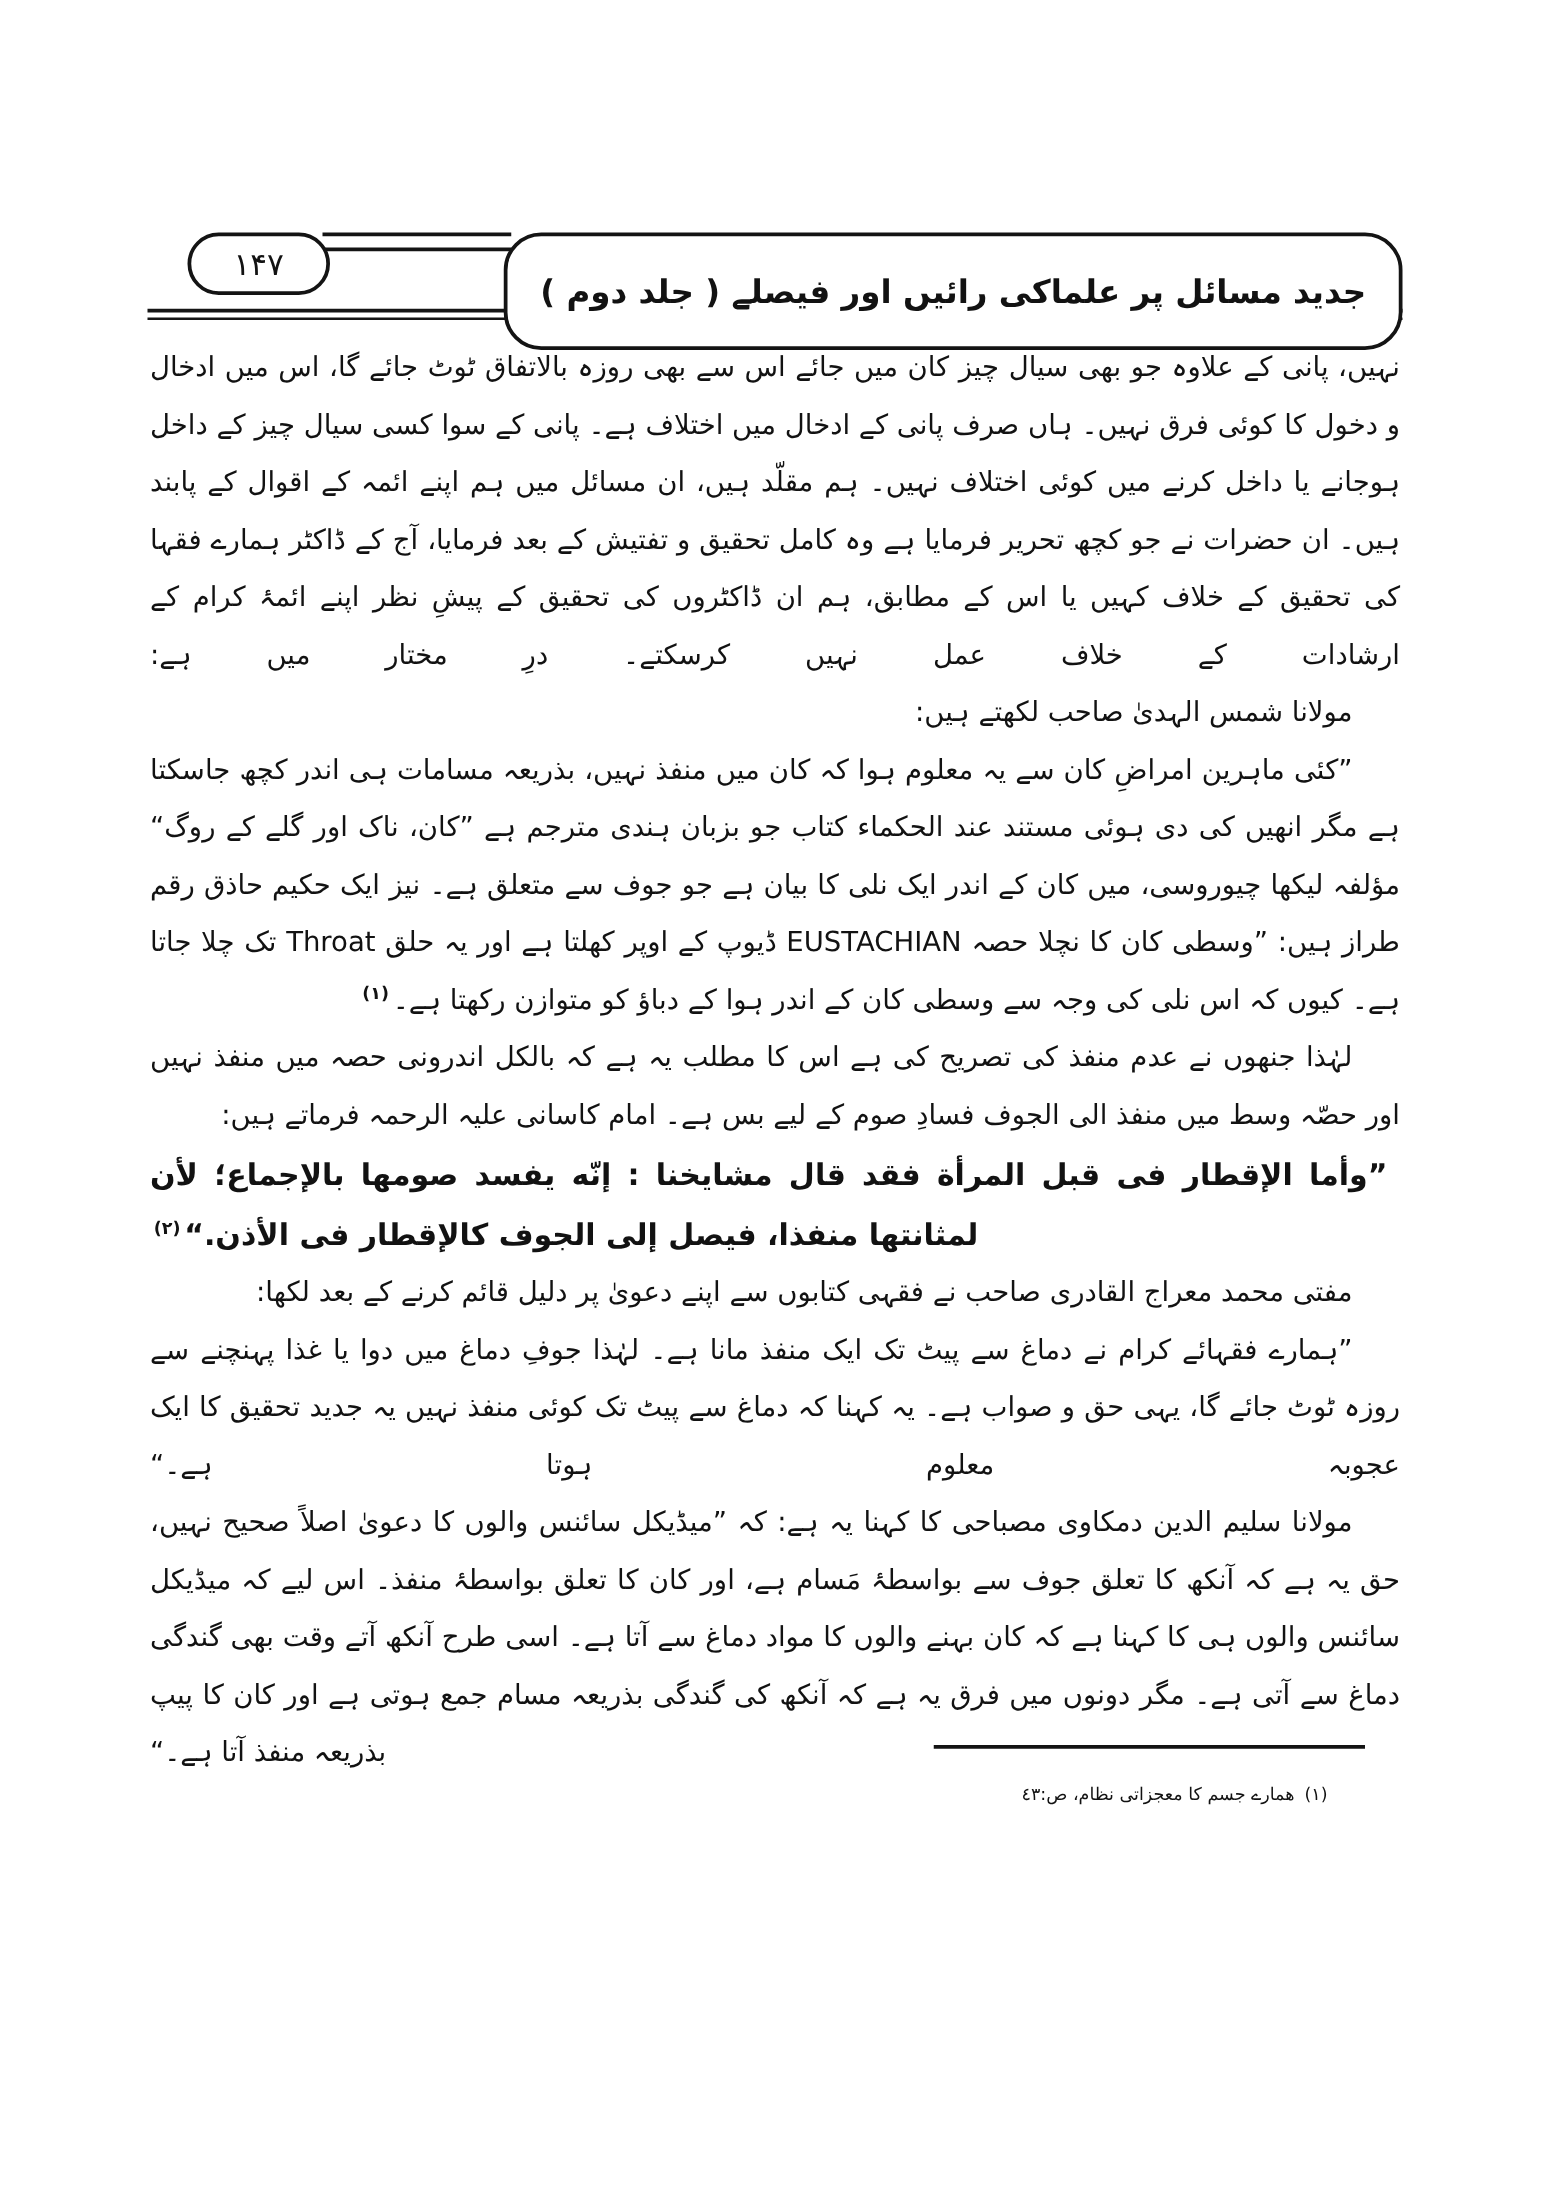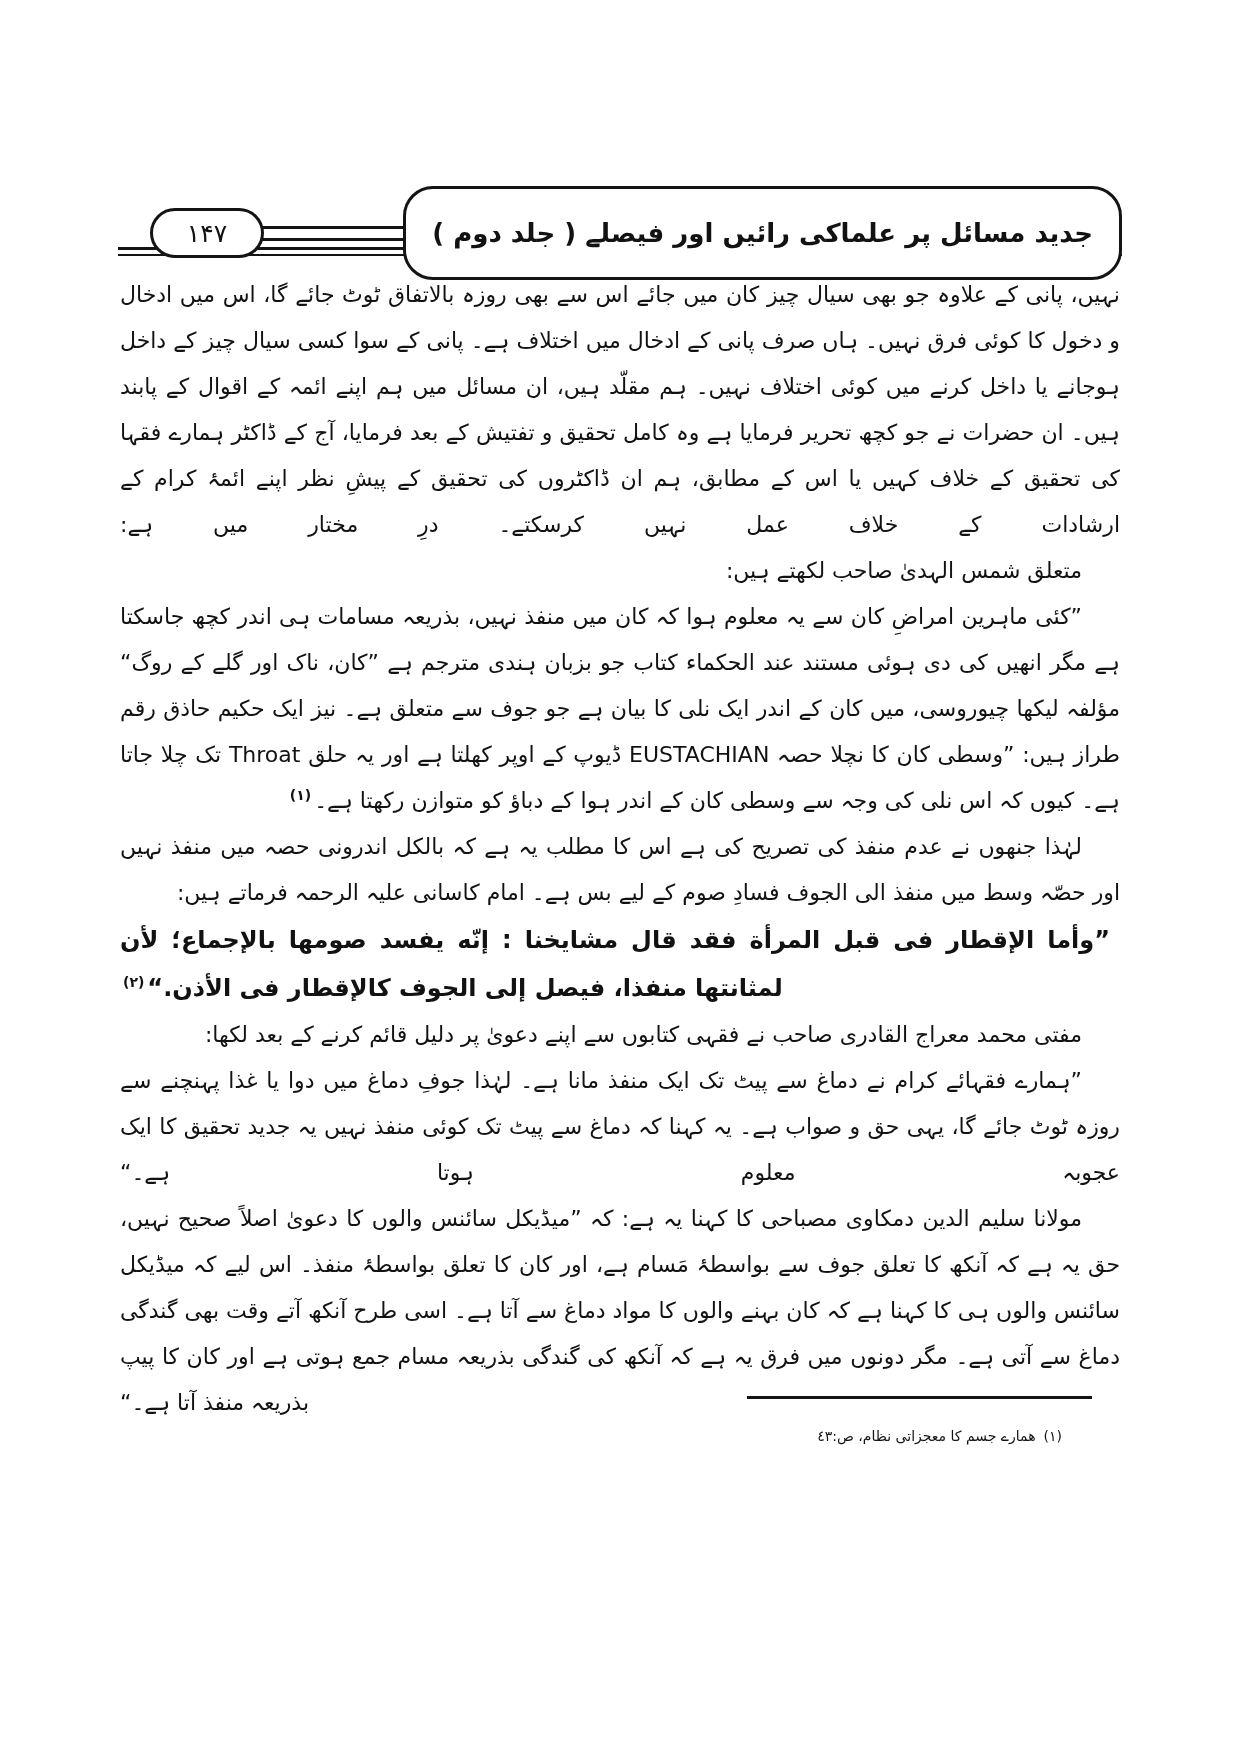--- a/index.html
+++ b/index.html
@@ -8,21 +8,21 @@
     width:1240px;height:1754px;
     margin:0 auto;
     background:#ffffff;
     color:#121212;
     font-family:"DejaVu Sans", sans-serif;
     overflow:hidden;
   }
   
   .header{
     position:absolute;top:186px;left:150px;right:118px;
-    display:flex;align-items:center;direction:ltr;
+    display:flex;align-items:flex-start;direction:ltr;
   }
   .page-pill{
     flex:0 0 auto;
     min-width:72px;height:44px;
     border:3.5px solid #141414;border-radius:26px;
     display:flex;align-items:center;justify-content:center;
     padding:0 18px;font-size:25px;background:#fff;z-index:2;
   }
   .connector{
     flex:1 1 auto;height:9px;margin:0 -6px;
@@ -94,21 +94,21 @@
       <span>جدید مسائل پر علماکی رائیں اور فیصلے ( جلد دوم )</span>
     </div>
   </div>
   <div class="top-rule"></div>
 
   <div class="body-text">
 
     <p class="last-justify">نہیں، پانی کے علاوہ جو بھی سیال چیز کان میں جائے اس سے بھی روزہ بالاتفاق ٹوٹ جائے گا، اس میں ادخال و دخول کا کوئی فرق نہیں۔ ہاں صرف پانی کے ادخال میں اختلاف ہے۔ پانی کے سوا کسی سیال چیز کے داخل ہوجانے یا داخل کرنے میں کوئی اختلاف نہیں۔ ہم مقلّد ہیں، ان مسائل میں ہم اپنے ائمہ کے اقوال کے پابند ہیں۔ ان حضرات نے جو کچھ تحریر فرمایا ہے وہ کامل تحقیق و تفتیش کے بعد فرمایا، آج کے ڈاکٹر ہمارے فقہا کی تحقیق کے خلاف کہیں یا اس کے مطابق، ہم ان ڈاکٹروں کی تحقیق کے پیشِ نظر اپنے ائمۂ کرام کے ارشادات کے خلاف عمل نہیں کرسکتے۔ درِ مختار میں ہے:</p>
 
 
-    <p class="indent last-right">متعلق شمس الہدیٰ صاحب لکھتے ہیں:</p>
+    <p class="indent last-right">مولانا شمس الہدیٰ صاحب لکھتے ہیں:</p>
 
     <p class="indent last-right"><span>”کئی ماہرین امراضِ کان سے یہ معلوم ہوا کہ کان میں منفذ نہیں، بذریعہ مسامات ہی اندر کچھ جاسکتا ہے مگر انھیں کی دی ہوئی مستند عند الحکماء کتاب جو بزبان ہندی مترجم ہے ”کان، ناک اور گلے کے روگ“ مؤلفہ لیکھا چیوروسی، میں کان کے اندر ایک نلی کا بیان ہے جو جوف سے متعلق ہے۔ نیز ایک حکیم حاذق رقم طراز ہیں: ”وسطی کان کا نچلا حصہ EUSTACHIAN ڈیوپ کے اوپر کھلتا ہے اور یہ حلق Throat تک چلا جاتا ہے۔ کیوں کہ اس نلی کی وجہ سے وسطی کان کے اندر ہوا کے دباؤ کو متوازن رکھتا ہے۔</span><sup class="fn-marker">(۱)</sup></p>
 
     <p class="indent last-right">لہٰذا جنھوں نے عدم منفذ کی تصریح کی ہے اس کا مطلب یہ ہے کہ بالکل اندرونی حصہ میں منفذ نہیں اور حصّہ وسط میں منفذ الی الجوف فسادِ صوم کے لیے بس ہے۔ امام کاسانی علیہ الرحمہ فرماتے ہیں:</p>
 
     <p class="arabic arabic-block last-left"><span>”وأما الإقطار فی قبل المرأة فقد قال مشایخنا : إنّه یفسد صومها بالإجماع؛ لأن لمثانتها منفذا، فیصل إلی الجوف کالإقطار فی الأذن.“</span><sup class="fn-marker">(٢)</sup></p>
 
     <p class="indent last-right">مفتی محمد معراج القادری صاحب نے فقہی کتابوں سے اپنے دعویٰ پر دلیل قائم کرنے کے بعد لکھا:</p>
 
     <p class="indent last-justify">”ہمارے فقہائے کرام نے دماغ سے پیٹ تک ایک منفذ مانا ہے۔ لہٰذا جوفِ دماغ میں دوا یا غذا پہنچنے سے روزہ ٹوٹ جائے گا، یہی حق و صواب ہے۔ یہ کہنا کہ دماغ سے پیٹ تک کوئی منفذ نہیں یہ جدید تحقیق کا ایک عجوبہ معلوم ہوتا ہے۔“</p>

